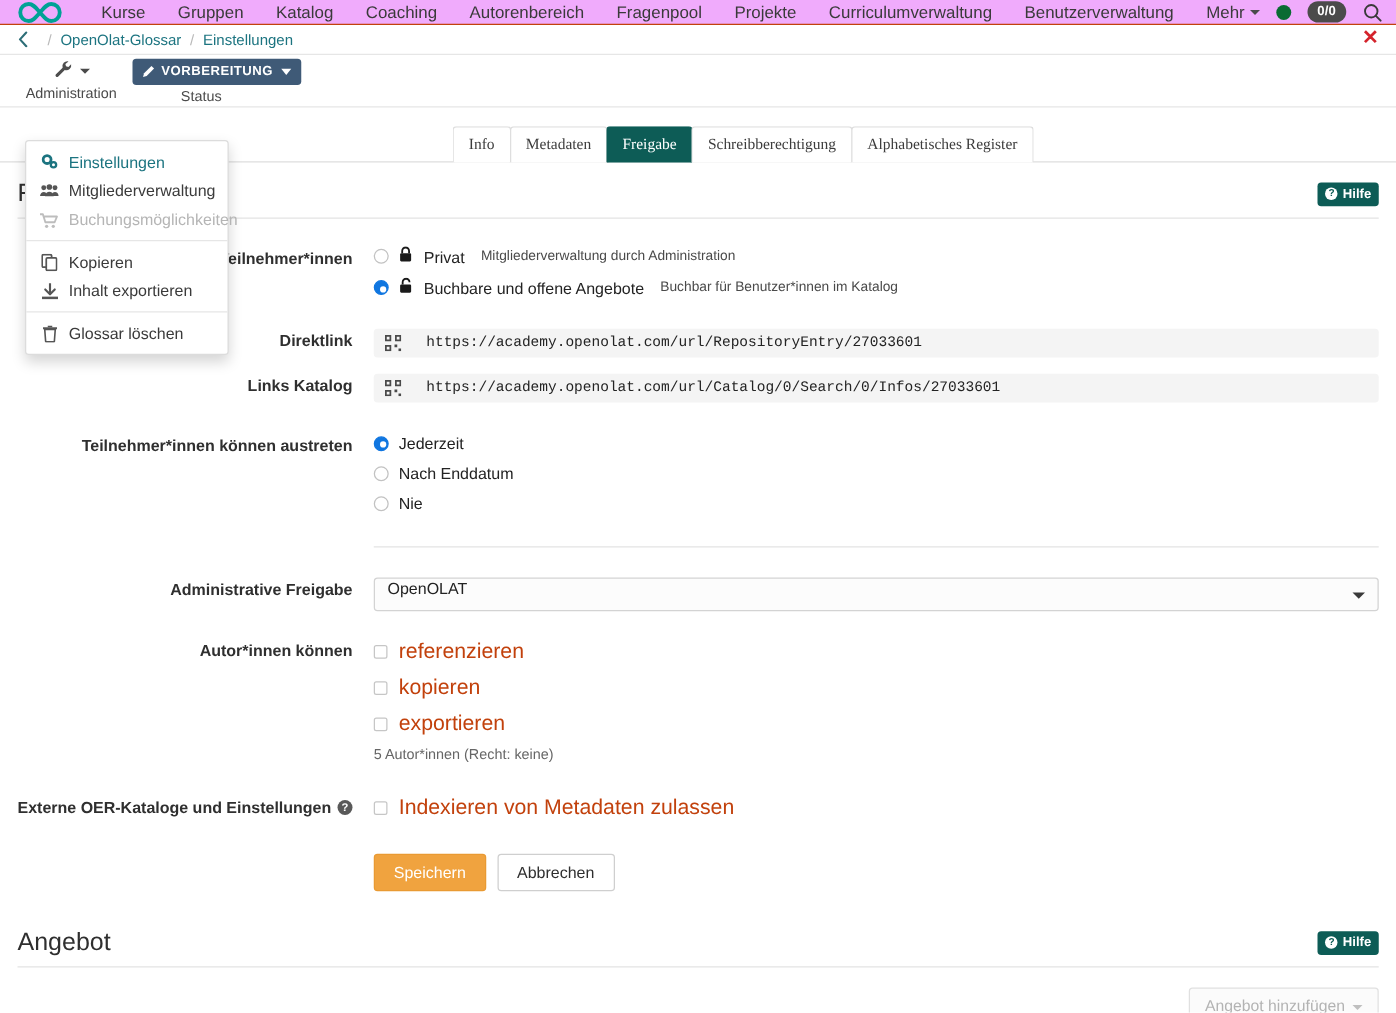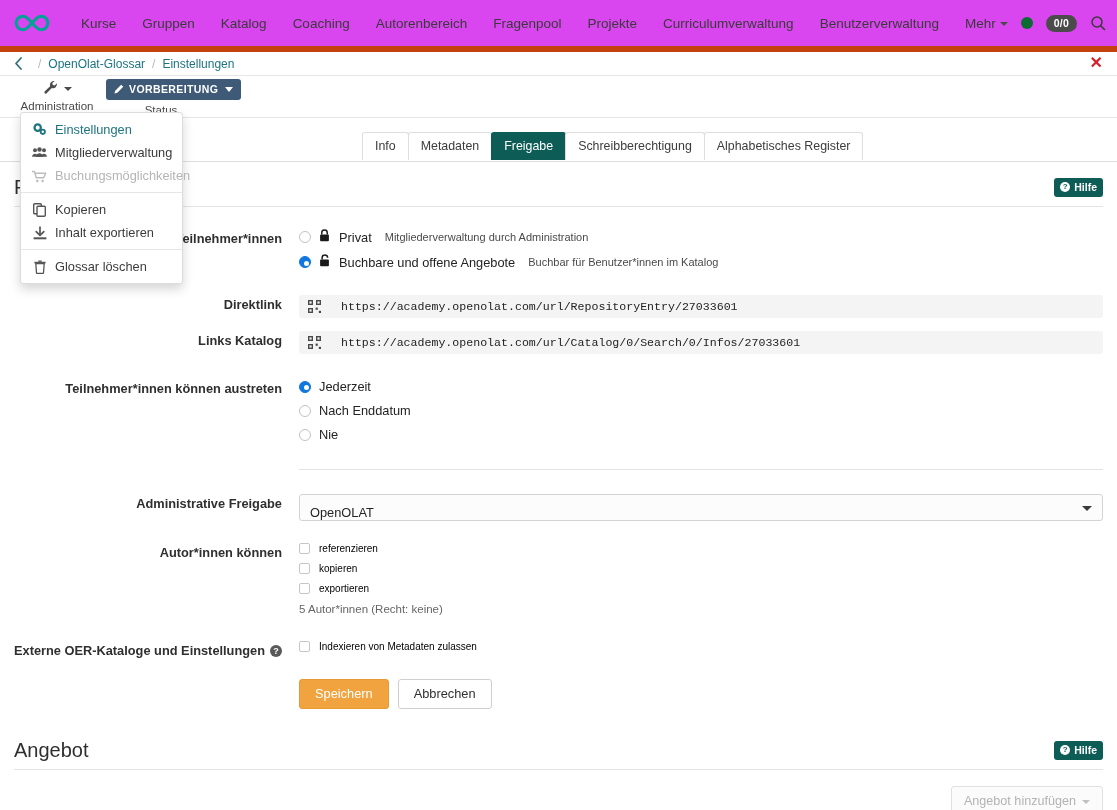--- a/index.html
+++ b/index.html
@@ -9,23 +9,23 @@
     width: 1117px; height: 810px;
     background: #fff;
     font-family: "Liberation Sans", sans-serif;
     color: #2b2b2b;
     overflow: hidden;
   }
 
   
   .navbar {
     position: relative;
-    height: 52px;
-    background: #d946ef;
-    border-bottom: 6px solid #c2410c;
+    height: 20px;
+    background: #f0abfc;
+    border-bottom: 1px solid #c2410c;
     display: flex;
     align-items: center;
     padding: 0 12px 0 14px;
   }
   .brand {
     width: 40px; height: 38px;
     display: flex; align-items: center; justify-content: center;
     margin-right: 18px;
   }
   .nav-items { display: flex; align-items: center; gap: 0; }
@@ -154,21 +154,21 @@
   .dd-sep { height: 1px; background: #e6e6e6; margin: 5px 0; }
 
   
   .tabsrow {
     position: relative;
     height: 30px;
     margin-top: 14px;
     padding-left: 362px;
     border-bottom: 1px solid #dedede;
   }
-  .tabs { display: flex; align-items: flex-start; gap: 0; height: 30px; }
+  .tabs { display: flex; align-items: center; gap: 0; height: 30px; font-family: Liberation Serif, serif; }
   .tab {
     font-size: 12.4px;
     color: #3c3c3c;
     padding: 6px 12px 7px;
     border: 1px solid #dedede;
     border-bottom: none;
     background: #fff;
     border-radius: 3px 3px 0 0;
     margin-right: -1px;
     cursor: pointer;
@@ -256,21 +256,21 @@
 
   .hr-soft { border-top: 1px solid #e4e4e4; margin: 18px 0 24px; }
 
   .select {
     position: relative;
     width: 100%;
     height: 27px;
     background: #fcfcfc;
     border: 1px solid #d3d3d3;
     border-radius: 3px;
-    display: flex; align-items: flex-end;
+    display: flex; align-items: flex-start;
     padding: 0 10px;
     font-size: 12.8px;
     color: #232323;
     cursor: pointer;
   }
   .select .dncaret {
     position: absolute; right: 10px; top: 11px;
     border-left: 5px solid transparent;
     border-right: 5px solid transparent;
     border-top: 5px solid #3a3a3a;
@@ -279,21 +279,21 @@
   .checkrow {
     display: flex; align-items: center; gap: 9px;
     margin-bottom: 9px;
     cursor: pointer;
   }
   .cb {
     width: 11px; height: 11px;
     border: 1px solid #c6c6c6; background: #fff;
     border-radius: 2px; flex: none;
   }
-  .clabel { font-size: 10px; color: #000000; }
+  .clabel { font-size: 17px; color: #c2410c; }
   .hint { font-size: 11.5px; color: #666; margin-top: 1px; }
 
   .helpdot {
     display: inline-flex; align-items: center; justify-content: center;
     width: 12px; height: 12px; border-radius: 50%;
     background: #595959; color: #fff;
     font-size: 9px; font-weight: bold;
     margin-left: 5px; vertical-align: 1px;
     cursor: pointer;
   }

